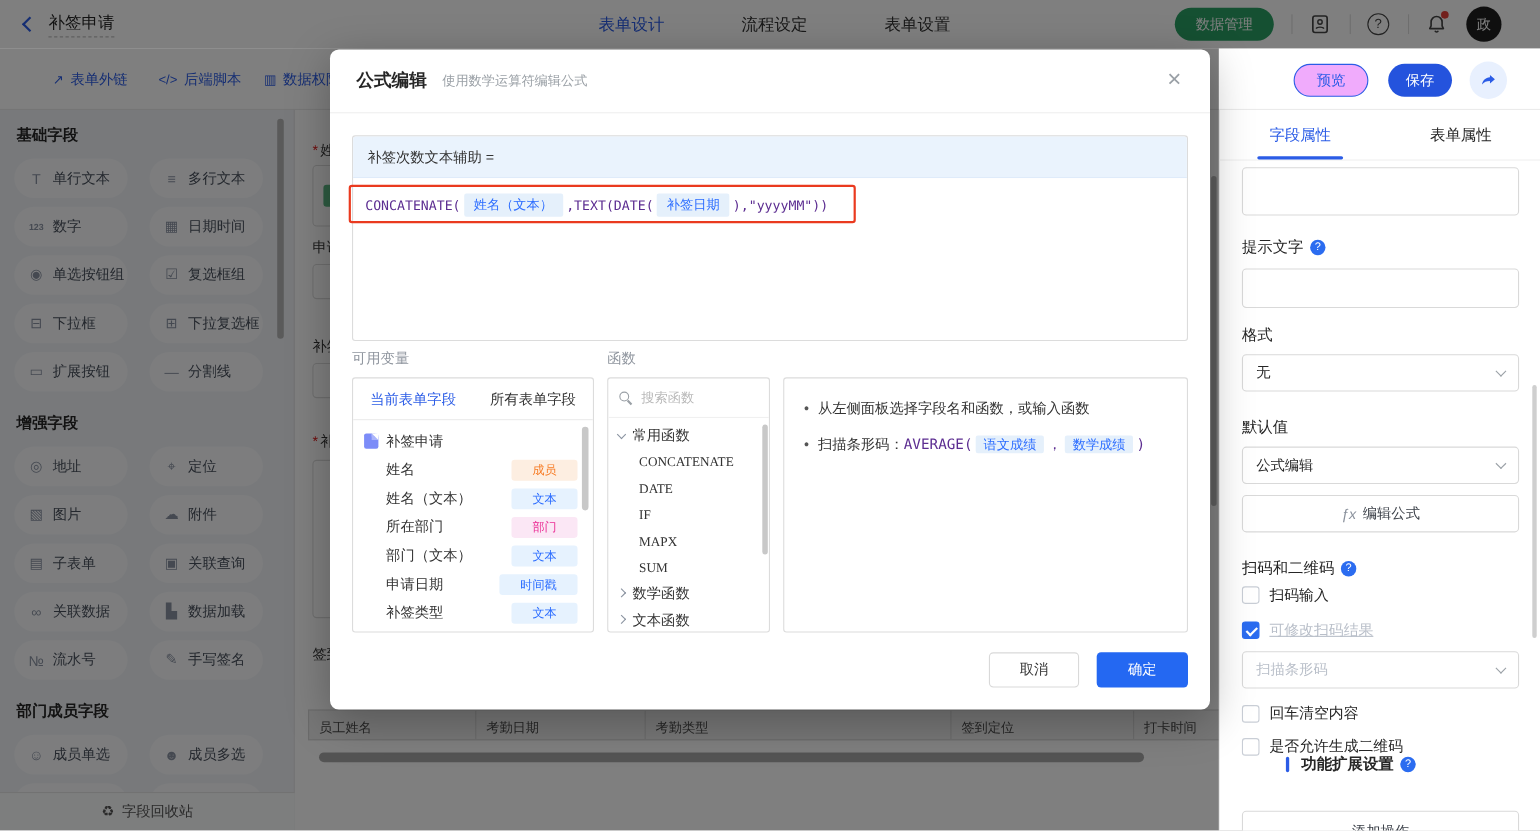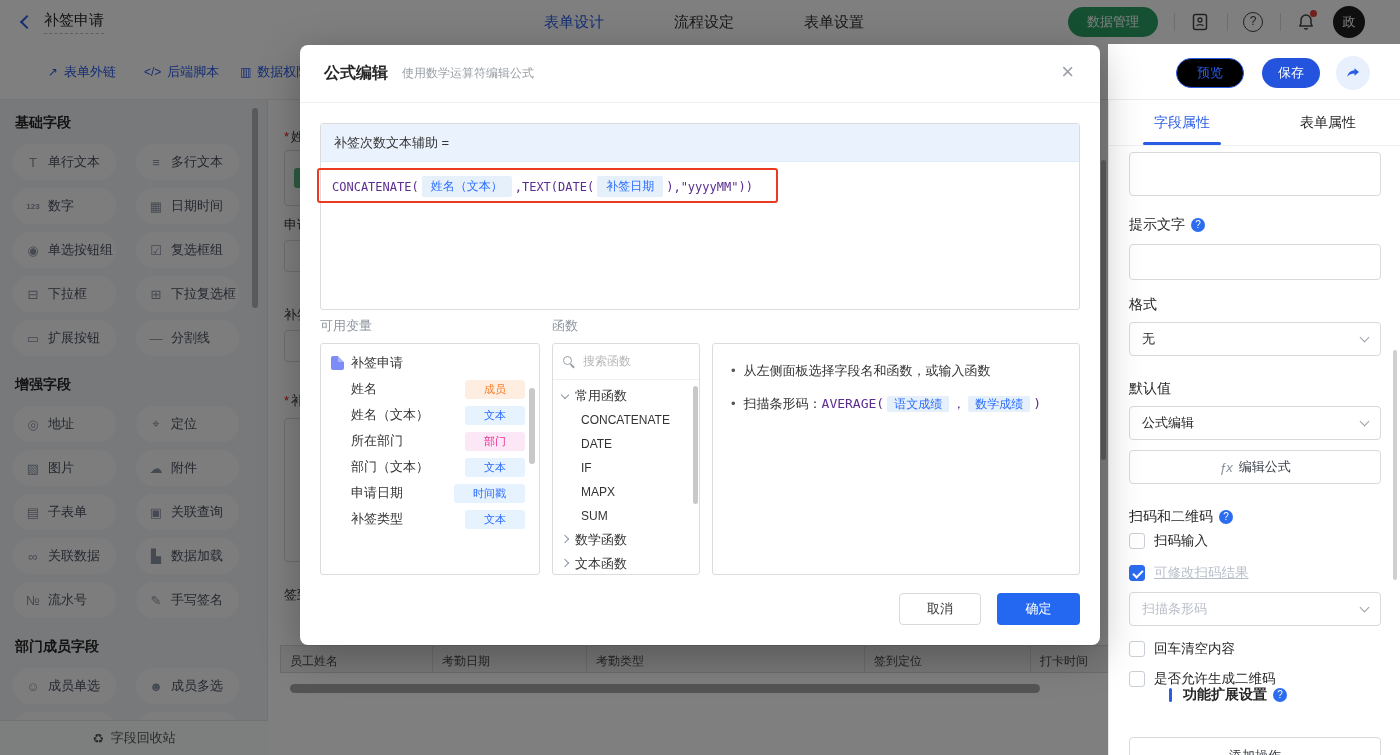--- a/index.html
+++ b/index.html
@@ -20,21 +20,21 @@
   .tb-icon { position:absolute; top:12px; width:20px; height:20px; color:#444; }
   .help-circle { border:1.5px solid #444; border-radius:50%; font-size:12px; text-align:center; line-height:17px; color:#444; }
   .bell-dot { position:absolute; right:-1px; top:-2px; width:7px; height:7px; border-radius:50%; background:#e5413a; }
   .avatar { position:absolute; left:1333px; top:6px; width:32px; height:32px; border-radius:50%; background:#1f1f1f; color:#fff; font-size:13px; display:flex; align-items:center; justify-content:center; }
 
   
   .toolbar { left:0; top:44px; width:1400px; height:56px; background:#fff; border-bottom:1px solid #ebebeb; z-index:4; }
   .tool-link { position:absolute; top:19px; display:flex; align-items:center; gap:6px; color:#2b5ce6; font-size:13px; cursor:pointer; }
   .tool-link .ico { font-size:12px; color:#2b5ce6; }
   .pill-btn { position:absolute; top:14px; height:30px; border-radius:16px; font-size:13px; display:flex; align-items:center; justify-content:center; cursor:pointer; }
-  .preview-btn { left:1176px; width:68px; background:#000000; border:1px solid #2b5ce6; color:#2b5ce6; }
+  .preview-btn { left:1176px; width:68px; background:#f0abfc; border:1px solid #2b5ce6; color:#2b5ce6; }
   .save-btn { left:1262px; width:58px; background:#2453dd; color:#fff; }
   .share-btn { position:absolute; left:1336px; top:12px; width:34px; height:34px; border-radius:50%; background:#e8f0fe; display:flex; align-items:center; justify-content:center; cursor:pointer; }
 
   
   .sidebar { left:0; top:100px; width:268px; height:655px; background:#f1f3f7; border-right:1px solid #e6e6e6; padding:14px 13px; overflow:hidden; z-index:2; }
   .side-sec { margin-bottom:20px; }
   .side-sec h3 { font-size:14px; color:#262626; margin:0 2px 12px; font-weight:bold; }
   .side-grid { display:grid; grid-template-columns:103px 103px; gap:8px 20px; }
   .side-item { height:36px; border-radius:18px; background:#fafbfd; display:flex; align-items:center; padding-left:12px; gap:7px; font-size:13px; color:#49505c; cursor:pointer; }
   .side-item .g { color:#8b93a3; font-size:13px; width:16px; text-align:center; flex:0 0 16px; }
@@ -399,20 +399,24 @@
         <span class="code">,TEXT(DATE(</span>
         <span class="chip">补签日期</span>
         <span class="code">),"yyyyMM"))</span>
       </div>
   </div>
 
   <div class="pane-label" style="left:20px;top:272px;">可用变量</div>
   <div class="pane-label" style="left:252px;top:272px;">函数</div>
 
   <div class="pane" style="left:20px;width:220px;height:232px;">
+    <div class="v-tabs" id="var-tabs">
+        <div class="v-tab active">当前表单字段</div>
+        <div class="v-tab">所有表单字段</div>
+      </div>
     <div id="var-list" style="padding-top:6px;">
         <div class="v-row">
           <span class="doc"></span>
           <span>补签申请</span>
         </div>
         <div class="v-row v-field">
           <span>姓名</span>
           <span class="badge orange">成员</span>
         </div>
         <div class="v-row v-field">
@@ -432,21 +436,21 @@
           <span class="badge blue">时间戳</span>
         </div>
         <div class="v-row v-field">
           <span>补签类型</span>
           <span class="badge blue">文本</span>
         </div>
       </div>
     <div class="pane-scroll" style="left:208px;top:44px;width:6px;height:76px;"></div>
   </div>
 
-  <div class="pane" style="left:252px;width:148px;height:232px;">
+  <div class="pane" style="left:252px;width:148px;height:232px;font-family:Liberation Serif, serif;">
     <div class="s-row">
       <span class="mag"></span>
       <span class="s-ph">搜索函数</span>
     </div>
     <div id="fn-list" style="padding-top:4px;">
         <div class="fn-row">
           <span class="chev"></span>
           <span>常用函数</span>
         </div>
         <div class="fn-item">CONCATENATE</div>

